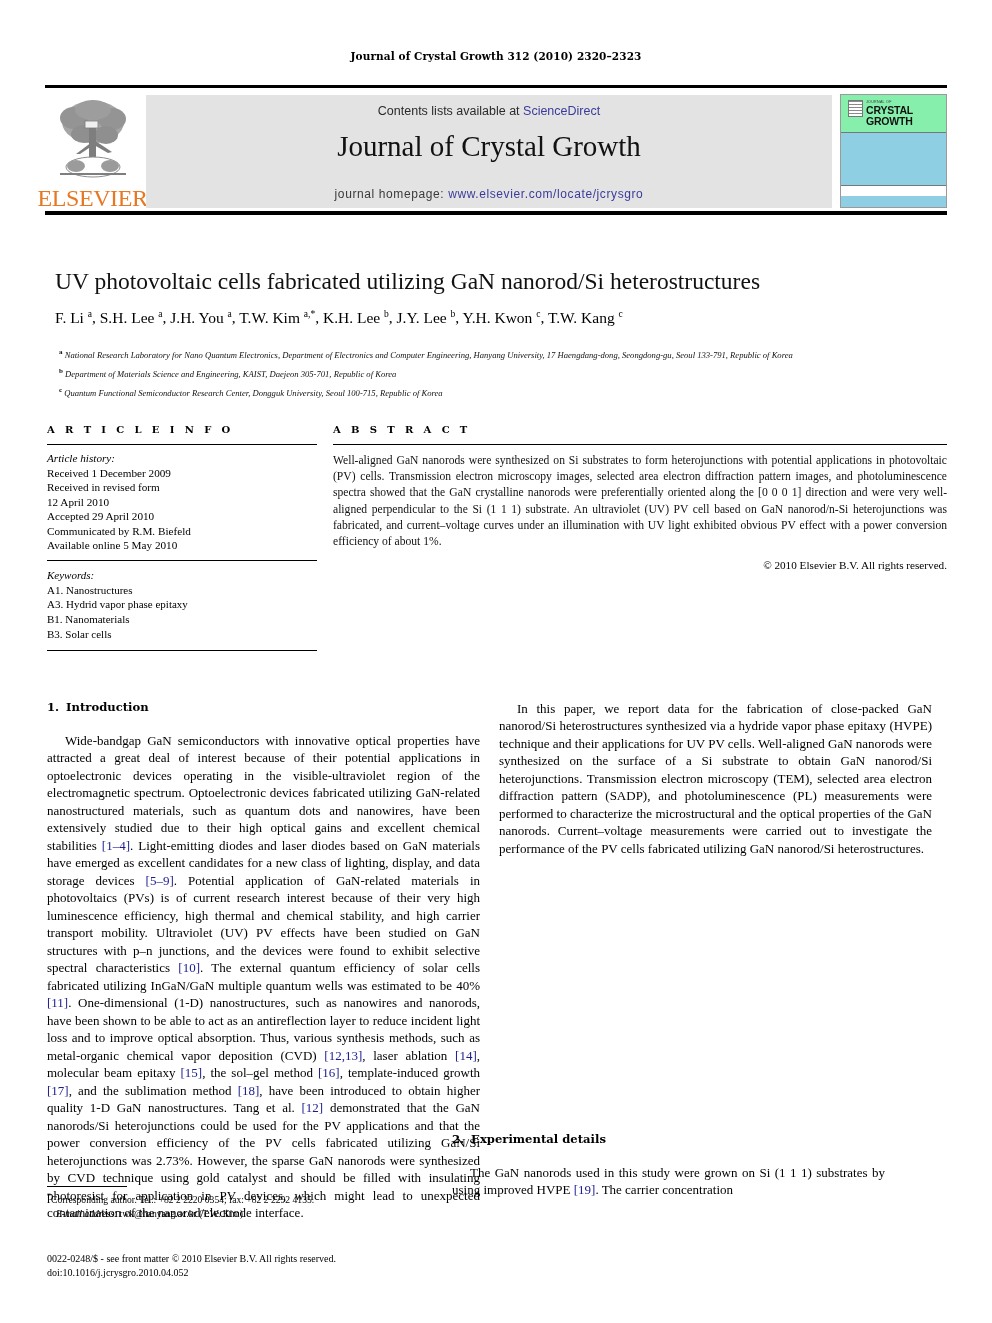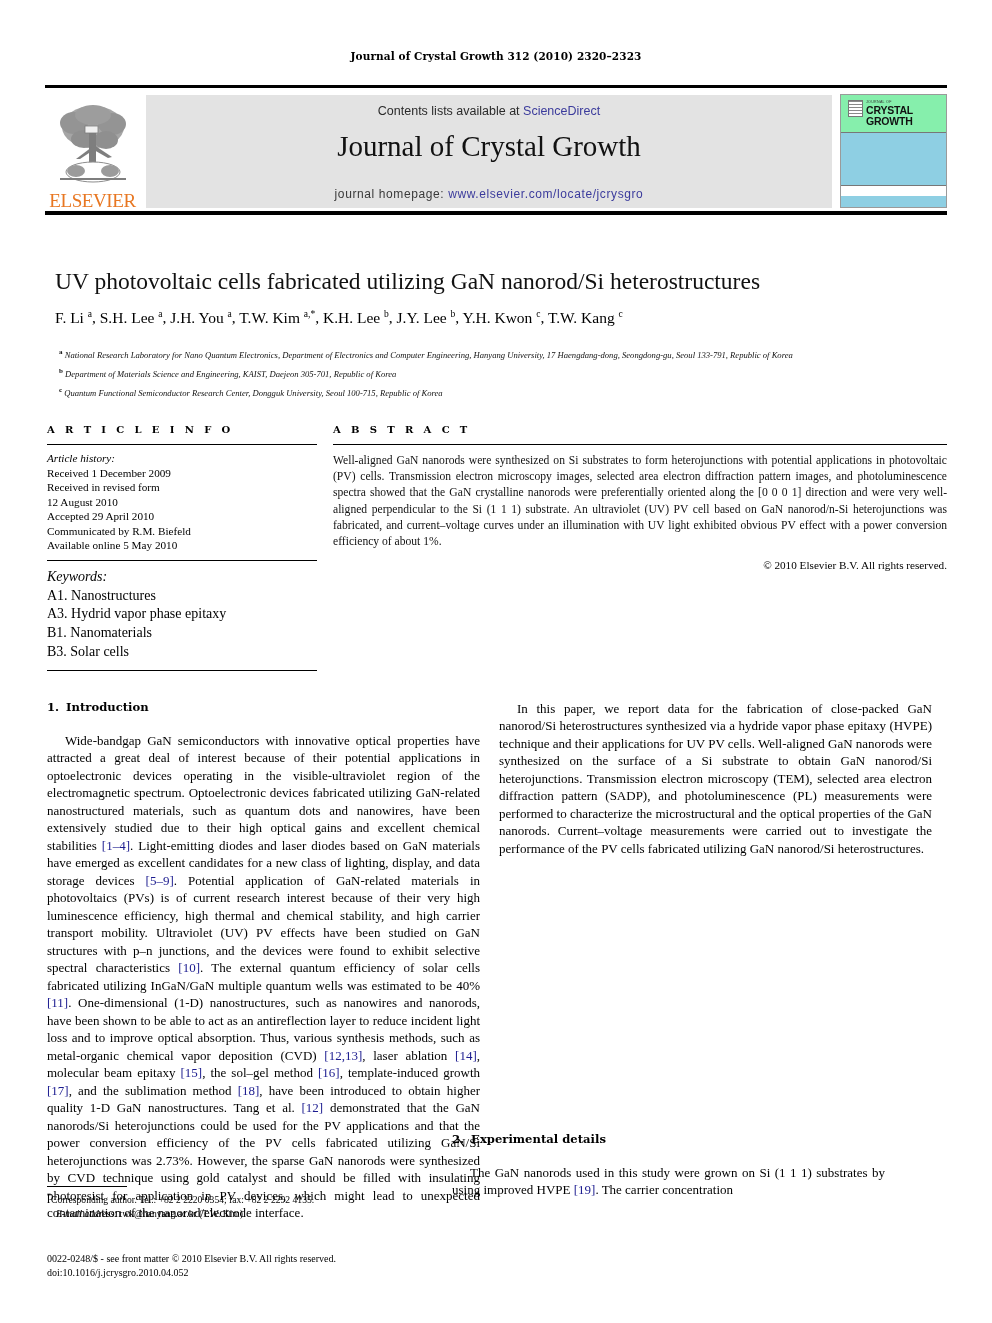--- a/index.html
+++ b/index.html
@@ -36,21 +36,21 @@
     display: flex; align-items: stretch;
   }
   .elsevier-logo {
     width: 95px; flex: 0 0 95px;
     display: flex; flex-direction: column; align-items: center;
     justify-content: flex-end; padding-bottom: 1px;
   }
   .tree-wrap { width: 78px; height: 92px; margin-top: 4px; }
   .elsevier-word {
     font-family: "Liberation Serif", serif;
-    font-size: 19px; color: #e87722;
+    font-size: 24px; color: #e87722;
     letter-spacing: -0.4px; line-height: 1;
     white-space: nowrap;
   }
   .banner {
     flex: 1 1 auto;
     background: #e3e3e3;
     margin: 4px 0 3px 6px;
     position: relative;
   }
   .banner-line1 {
@@ -140,21 +140,21 @@
   }
   .rule-thin { border-top: 1px solid #000; }
   .hist {
     padding-top: 6px;
     font-size: 11.2px; line-height: 1.30;
   }
   .hist .it { font-style: italic; }
   .hist div { white-space: nowrap; }
   .rule-after-hist { border-top: 1px solid #000; margin-top: 7px; }
   .kw {
-    padding-top: 7px; font-size: 14px; line-height: 1.34;
+    padding-top: 7px; font-size: 11px; line-height: 1.34;
   }
   .kw .it { font-style: italic; }
   .rule-bottom { border-top: 1px solid #000; margin-top: 8px; width: 270px; }
 
   .abs-body {
     padding-top: 8px;
     font-size: 11.6px; line-height: 1.40;
     text-align: justify;
     color: #111;
   }
@@ -279,21 +279,21 @@
   <div class="panel">
     <div class="panel-cols">
 
       <div class="col-info">
         <div class="sec-head">A R T I C L E   I N F O</div>
         <div class="rule-thin"></div>
         <div class="hist">
           <div class="it">Article history:</div>
           <div>Received 1 December 2009</div>
           <div>Received in revised form</div>
-          <div>12 August 2010</div>
+          <div>12 April 2010</div>
           <div>Accepted 29 April 2010</div>
           <div>Communicated by R.M. Biefeld</div>
           <div>Available online 5 May 2010</div>
         </div>
         <div class="rule-after-hist"></div>
         <div class="kw">
           <div class="it">Keywords:</div>
           <div>A1. Nanostructures</div>
           <div>A3. Hydrid vapor phase epitaxy</div>
           <div>B1. Nanomaterials</div>

